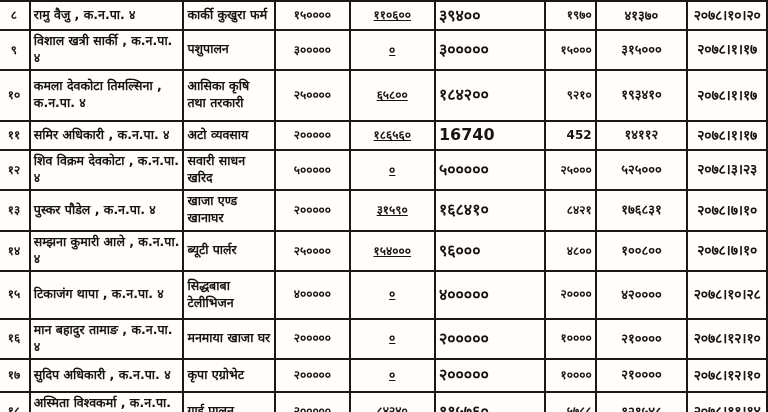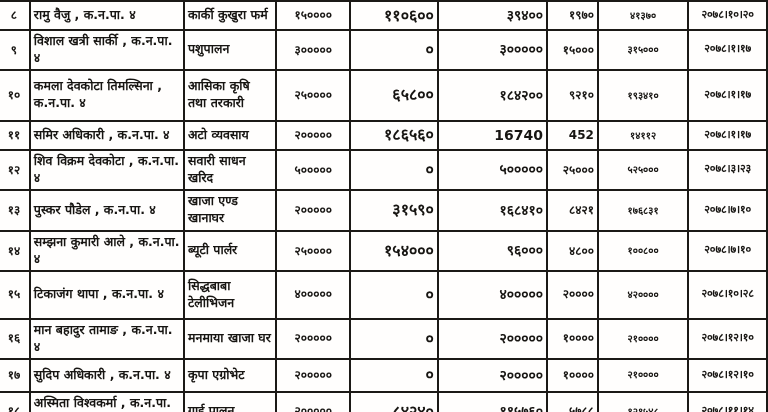--- a/index.html
+++ b/index.html
@@ -17,25 +17,25 @@
     border:2px solid #1b1916;
     padding:2px 3px;
     vertical-align:middle;
     overflow:hidden;
     line-height:1.35;
   }
   td.c-sn{width:26px;text-align:center;font-size:12px;}
   td.c-name{width:165px;text-align:left;padding-left:9px;font-size:12.5px;margin-left:11px;}
   td.c-biz{width:91px;text-align:left;padding-left:7px;font-size:12.5px;margin-left:12px;}
   td.c-num1{width:72px;text-align:center;font-size:12px;}
-  td.c-num2{width:85px;text-align:right;font-size:16px;}
-  td.c-num3{width:111px;text-align:right;font-size:14px;}
+  td.c-num2{width:85px;text-align:center;font-size:12px;text-decoration:underline;}
+  td.c-num3{width:111px;text-align:left;font-size:16px;}
   td.c-num4{width:45px;text-align:right;font-size:12px;}
-  td.c-num5{width:92px;text-align:center;font-size:10px;}
-  td.c-date{width:79px;text-align:center;font-size:11px;letter-spacing:-0.2px;border-radius:10px;}
+  td.c-num5{width:92px;text-align:center;font-size:13px;}
+  td.c-date{width:79px;text-align:center;font-size:14px;letter-spacing:-0.2px;border-radius:10px;}
   
   tr.r0{height:29px;} tr.r1{height:33px;} tr.r2{height:51px;}
   tr.r3{height:29px;} tr.r4{height:40px;} tr.r5{height:41px;}
   tr.r6{height:34px;} tr.r7{height:48px;} tr.r8{height:40px;}
   tr.r9{height:33px;} tr.r10{height:40px;}
 </style>
 </head>
 <body>
 
 <div class="page">

